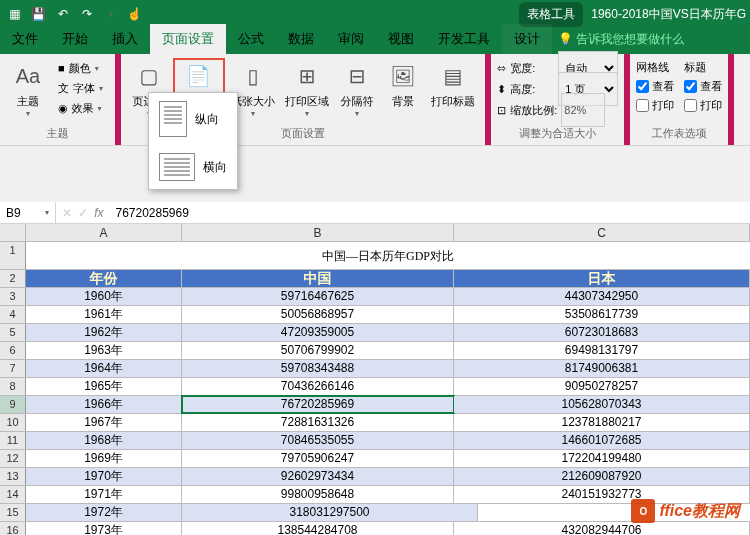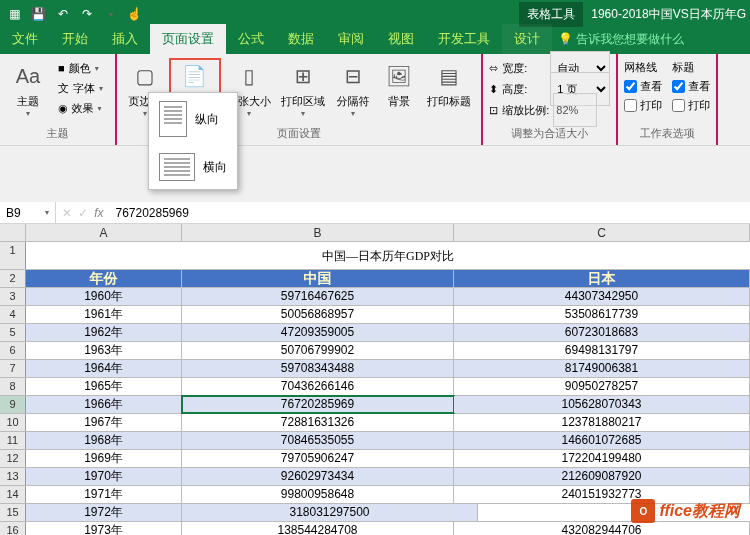--- a/index.html
+++ b/index.html
@@ -2,30 +2,30 @@
 <html><head>
   <meta charset="utf-8">
   <style>
     * { margin: 0; padding: 0; box-sizing: border-box; }
     body { font-family: "Microsoft YaHei", SimSun, sans-serif; font-size: 12px; background: #f0f0f0; width: 750px; height: 535px; overflow: hidden; position: relative; }
     
     .titlebar { background: #107c41; height: 28px; display: flex; align-items: center; padding: 0 4px; color: #fff; }
     .qat { display: flex; align-items: center; gap: 2px; }
     .qat-item { width: 22px; height: 22px; display: flex; align-items: center; justify-content: center; cursor: pointer; }
     .title-text { margin-left: auto; display: flex; align-items: center; gap: 8px; font-size: 12px; }
-    .title-tab { background: #0a5c30; padding: 4px 8px; }
+    .title-tab { background: #0a5c30; padding: 4px 8px; border-radius: 6px; }
     
     .tabs { background: #107c41; height: 26px; display: flex; align-items: flex-end; }
-    .tab { padding: 6px 12px; color: #bef264; cursor: pointer; font-size: 13px; }
+    .tab { padding: 6px 12px; color: #000000; cursor: pointer; font-size: 13px; }
     .tab.active { background: #f0f0f0; color: #107c41; }
     .tab.context { background: rgba(255,255,255,0.05); }
     .tell-me { color: #86efac; font-size: 12px; padding: 6px; }
     
     .ribbon { background: #f0f0f0; height: 92px; display: flex; border-bottom: 1px solid #d4d4d4; position: relative; }
-    .group { display: flex; flex-direction: column; justify-content: space-between; padding: 4px 6px; border-right: 2px solid #be185d; }
+    .group { display: flex; flex-direction: column; justify-content: space-between; padding: 4px 6px; border-right: 6px solid #be185d; }
     .group-row { display: flex; align-items: flex-start; gap: 2px; }
     .group-label { text-align: center; font-size: 11px; color: #666; padding-top: 2px; }
     .big-btn { display: flex; flex-direction: column; align-items: center; justify-content: flex-start; padding: 2px 4px; cursor: pointer; min-width: 44px; height: 66px; }
     .big-btn.highlighted { border: 2px solid #e74c3c; padding: 0 2px; }
     .btn-icon { width: 32px; height: 32px; display: flex; align-items: center; justify-content: center; font-size: 20px; color: #555; }
     .btn-label { font-size: 11px; text-align: center; margin-top: 2px; }
     .small-btn { display: flex; align-items: center; gap: 4px; padding: 2px 6px; cursor: pointer; font-size: 11px; height: 20px; }
     .form-row { display: flex; align-items: center; gap: 4px; font-size: 11px; height: 20px; }
     .form-row label { min-width: 44px; }
     .form-row input, .form-row select { height: 34px; font-size: 11px; border: 1px solid #ccc; padding: 0 2px; }

